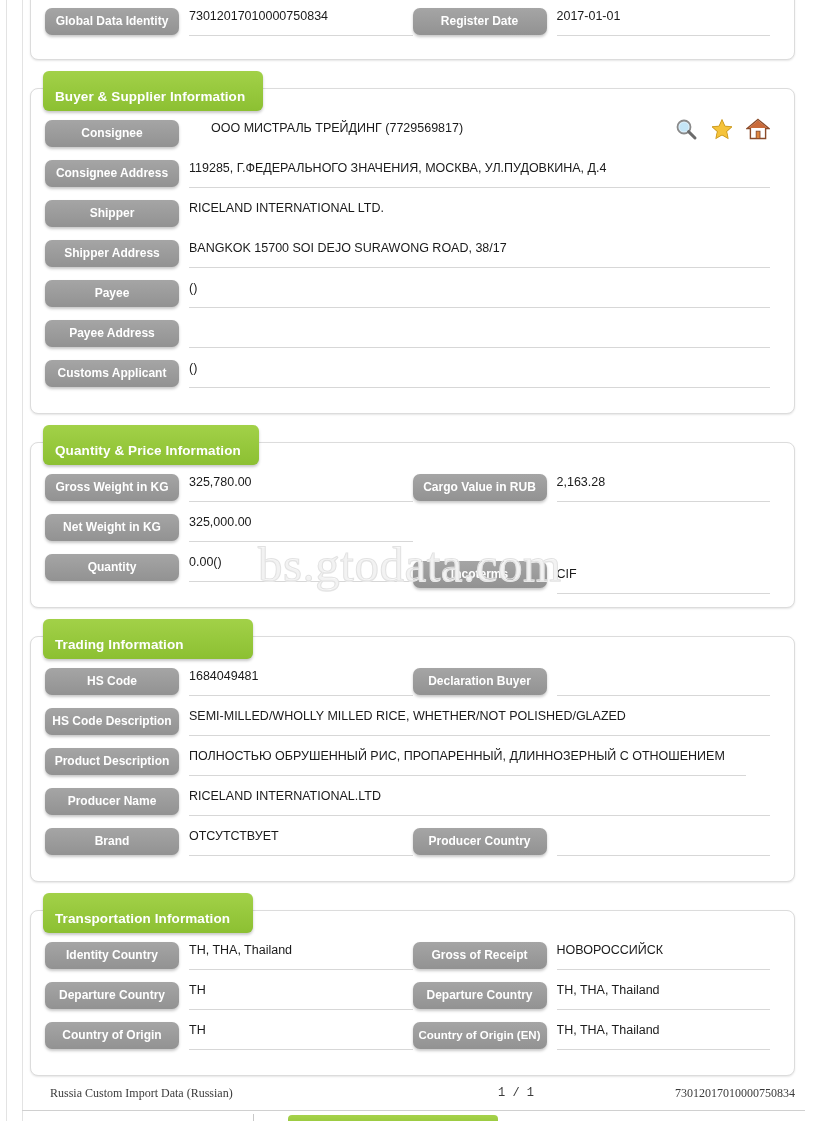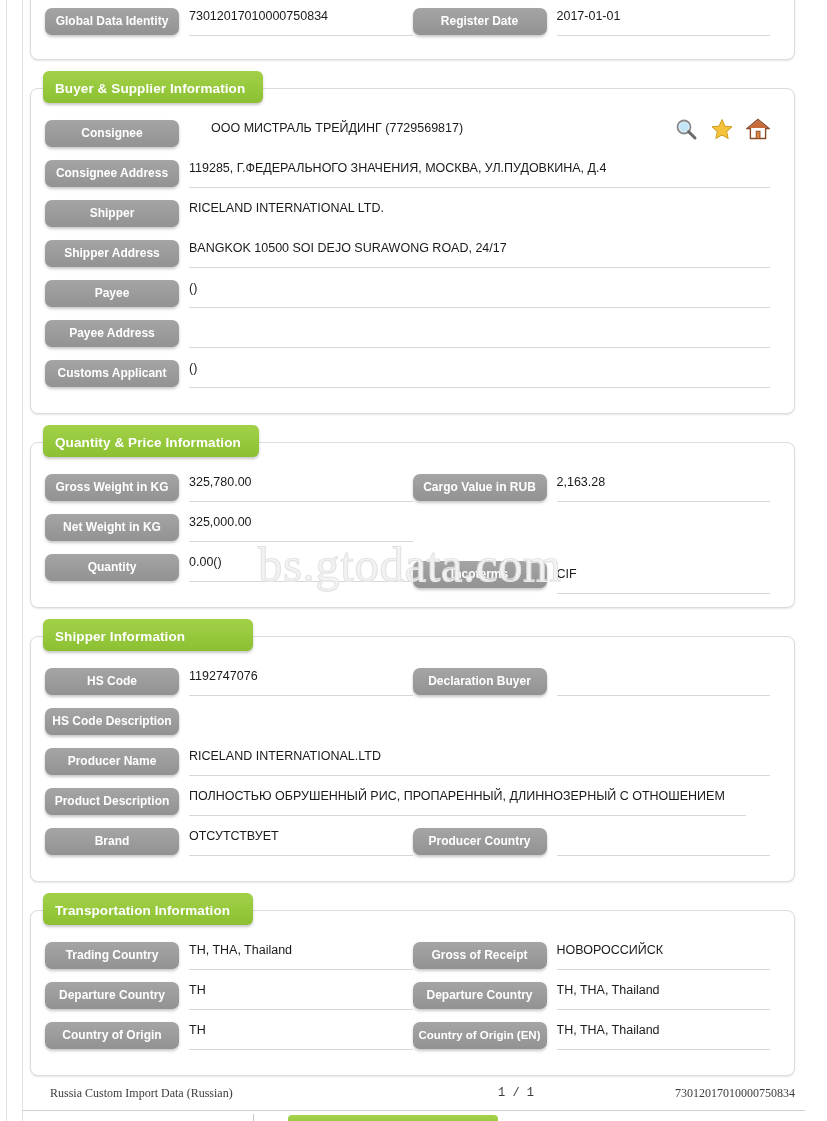--- a/index.html
+++ b/index.html
@@ -57,21 +57,21 @@
   
   .sect-header {
     position: absolute;
     left: 12px;
     top: -18px;
     background: #97c93d;
     background-image: linear-gradient(#a2d148, #8cc032);
     color: #ffffff;
     font-size: 13.5px;
     font-weight: bold;
-    padding: 10px 18px 7px 12px;
+    padding: 18px 18px 7px 12px;
     border-radius: 6px;
     box-shadow: 0 2px 3px rgba(0,0,0,0.22);
     letter-spacing: .1px;
     white-space: nowrap;
     min-width: 210px;
     box-sizing: border-box;
   }
 
   
   .row {
@@ -270,21 +270,21 @@
       <div class="row">
         <div class="cell full">
           <div class="pill">Shipper</div>
           <div class="val wide" style="border-bottom:none;">RICELAND INTERNATIONAL LTD.</div>
         </div>
       </div>
 
       <div class="row">
         <div class="cell full">
           <div class="pill">Shipper Address</div>
-          <div class="val wide">BANGKOK 10500 SOI DEJO SURAWONG ROAD, 24/17</div>
+          <div class="val wide">BANGKOK 15700 SOI DEJO SURAWONG ROAD, 38/17</div>
         </div>
       </div>
 
       <div class="row">
         <div class="cell full">
           <div class="pill">Payee</div>
           <div class="val wide">()</div>
         </div>
       </div>
 
@@ -330,71 +330,72 @@
           <div class="val">0.00()</div>
         </div>
         <div class="cell half">
           <div class="pill incoterms-pill">Incoterms</div>
           <div class="val wide incoterms-val">CIF</div>
         </div>
       </div>
     </div>
 
     <div class="card sect">
-      <div class="sect-header">Shipper Information</div>
+      <div class="sect-header">Trading Information</div>
 
       <div class="row">
         <div class="cell half">
           <div class="pill">HS Code</div>
-          <div class="val">1192747076</div>
+          <div class="val">1684049481</div>
         </div>
         <div class="cell half">
           <div class="pill">Declaration Buyer</div>
           <div class="val wide"></div>
         </div>
       </div>
 
       <div class="row">
         <div class="cell full">
           <div class="pill">HS Code Description</div>
+          <div class="val wide">SEMI-MILLED/WHOLLY MILLED RICE, WHETHER/NOT POLISHED/GLAZED</div>
+        </div>
+      </div>
+
+      <div class="row">
+        <div class="cell full">
+          <div class="pill">Product Description</div>
+          <div class="val" style="margin-right:34px;">ПОЛНОСТЬЮ ОБРУШЕННЫЙ РИС, ПРОПАРЕННЫЙ, ДЛИННОЗЕРНЫЙ С ОТНОШЕНИЕМ</div>
         </div>
       </div>
 
       <div class="row">
         <div class="cell full">
           <div class="pill">Producer Name</div>
           <div class="val wide">RICELAND INTERNATIONAL.LTD</div>
         </div>
       </div>
 
       <div class="row">
-        <div class="cell full">
-          <div class="pill">Product Description</div>
-          <div class="val" style="margin-right:34px;">ПОЛНОСТЬЮ ОБРУШЕННЫЙ РИС, ПРОПАРЕННЫЙ, ДЛИННОЗЕРНЫЙ С ОТНОШЕНИЕМ</div>
-        </div>
-      </div>
-
-      <div class="row">
         <div class="cell half">
           <div class="pill">Brand</div>
           <div class="val">ОТСУТСТВУЕТ</div>
         </div>
         <div class="cell half">
           <div class="pill">Producer Country</div>
           <div class="val wide"></div>
         </div>
       </div>
     </div>
 
     <div class="card sect">
       <div class="sect-header">Transportation Information</div>
 
       <div class="row">
         <div class="cell half">
-          <div class="pill">Trading Country</div>
+          <div class="pill">Identity Country</div>
           <div class="val">TH, THA, Thailand</div>
         </div>
         <div class="cell half">
           <div class="pill">Gross of Receipt</div>
           <div class="val wide">НОВОРОССИЙСК</div>
         </div>
       </div>
 
       <div class="row">
         <div class="cell half">

